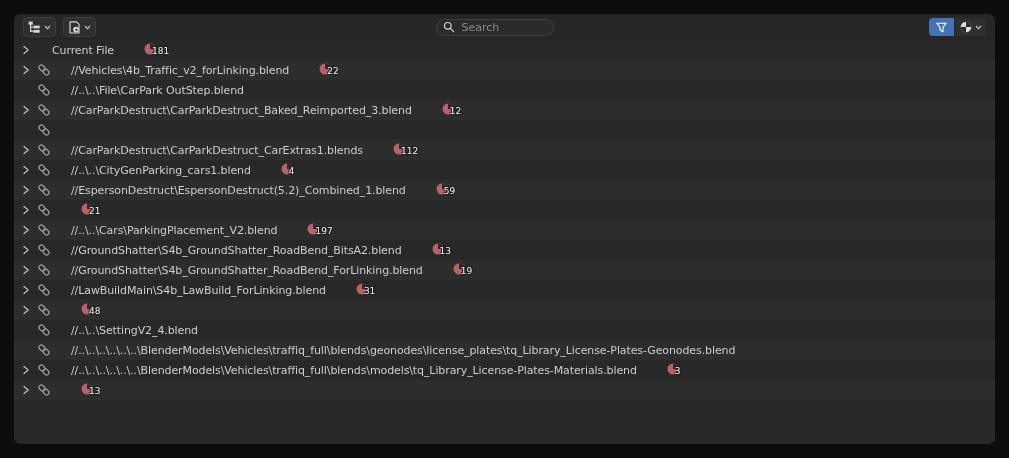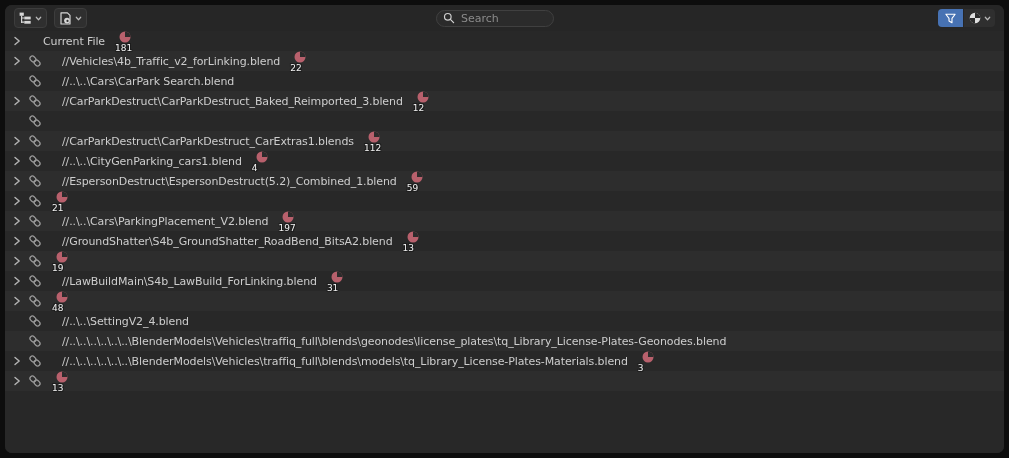--- a/index.html
+++ b/index.html
@@ -5,21 +5,21 @@
   html, body { margin: 0; padding: 0; background: #000; }
   * { box-sizing: border-box; }
   body {
     width: 1009px; height: 458px;
     font-family: "DejaVu Sans", "Liberation Sans", sans-serif;
   }
   .panel {
     width: 1009px; height: 458px;
     background: #0d0d0d;
     border-radius: 0;
-    padding: 5px;
+    padding: 14px;
   }
   .panel-inner {
     width: 100%; height: 100%;
     background: #282828;
     border-radius: 7px;
     overflow: hidden;
     display: flex; flex-direction: column;
   }
   
   .header {
@@ -91,23 +91,23 @@
   .row:nth-child(even) { background: #2d2d2d; }
   .row .arrow { width: 12px; height: 12px; flex: none; cursor: pointer; }
   .row .arrow.hidden { visibility: hidden; }
   .row .chain { width: 14px; height: 14px; flex: none; margin-left: 5px; }
   .row .label {
     color: #cdcdcd; font-size: 11px;
     margin-left: 20px;
     letter-spacing: -0.1px;
   }
   .badge {
-    display: inline-flex; align-items: flex-start;
-    margin-left: 14px;
-    position: relative; top: -1px; flex-direction: column;
+    display: inline-flex; align-items: center;
+    margin-left: 30px;
+    position: relative; top: -1px;
   }
   .badge svg { width: 12px; height: 12px; }
   .badge .num {
     color: #f2f2f2; font-size: 9px;
     margin-left: -4px; margin-bottom: -4px;
     text-shadow: -1px -1px 0 #1c1c1c, 1px -1px 0 #1c1c1c,
                  -1px 1px 0 #1c1c1c, 1px 1px 0 #1c1c1c;
   }
 </style>
 </head>
@@ -209,21 +209,21 @@
         <div class="row">
     <svg class="arrow hidden" viewBox="0 0 12 12">
       <path d="M4 2.5 L8.2 6 L4 9.5" fill="none" stroke="#b4b4b4" stroke-width="1.4" stroke-linecap="round" stroke-linejoin="round"></path>
     </svg>
     <svg class="chain" viewBox="0 0 14 14">
       <g transform="rotate(-45 7 7)" fill="none" stroke="#9a9a9a" stroke-width="1.25">
         <rect x="4.6" y="0.9" width="4.8" height="6.4" rx="2.4"></rect>
         <rect x="4.6" y="6.7" width="4.8" height="6.4" rx="2.4"></rect>
       </g>
     </svg>
-    <span class="label">//..\..\Cars\CarPark Search.blend</span>
+    <span class="label">//..\..\File\CarPark OutStep.blend</span>
 
   </div>
         <div class="row">
     <svg class="arrow" viewBox="0 0 12 12">
       <path d="M4 2.5 L8.2 6 L4 9.5" fill="none" stroke="#b4b4b4" stroke-width="1.4" stroke-linecap="round" stroke-linejoin="round"></path>
     </svg>
     <svg class="chain" viewBox="0 0 14 14">
       <g transform="rotate(-45 7 7)" fill="none" stroke="#9a9a9a" stroke-width="1.25">
         <rect x="4.6" y="0.9" width="4.8" height="6.4" rx="2.4"></rect>
         <rect x="4.6" y="6.7" width="4.8" height="6.4" rx="2.4"></rect>
@@ -366,20 +366,21 @@
         <div class="row">
     <svg class="arrow" viewBox="0 0 12 12">
       <path d="M4 2.5 L8.2 6 L4 9.5" fill="none" stroke="#b4b4b4" stroke-width="1.4" stroke-linecap="round" stroke-linejoin="round"></path>
     </svg>
     <svg class="chain" viewBox="0 0 14 14">
       <g transform="rotate(-45 7 7)" fill="none" stroke="#9a9a9a" stroke-width="1.25">
         <rect x="4.6" y="0.9" width="4.8" height="6.4" rx="2.4"></rect>
         <rect x="4.6" y="6.7" width="4.8" height="6.4" rx="2.4"></rect>
       </g>
     </svg>
+    <span class="label">//GroundShatter\S4b_GroundShatter_RoadBend_ForLinking.blend</span>
     <span class="badge">
       <svg viewBox="0 0 12 12">
         <circle cx="6" cy="6" r="5.5" fill="#b8606c"></circle>
         <path d="M6 6 L6 0.5 A5.5 5.5 0 0 1 11.5 6 Z" fill="#2b2b2b"></path>
       </svg>
       <span class="num">19</span>
     </span>
   </div>
         <div class="row">
     <svg class="arrow" viewBox="0 0 12 12">

